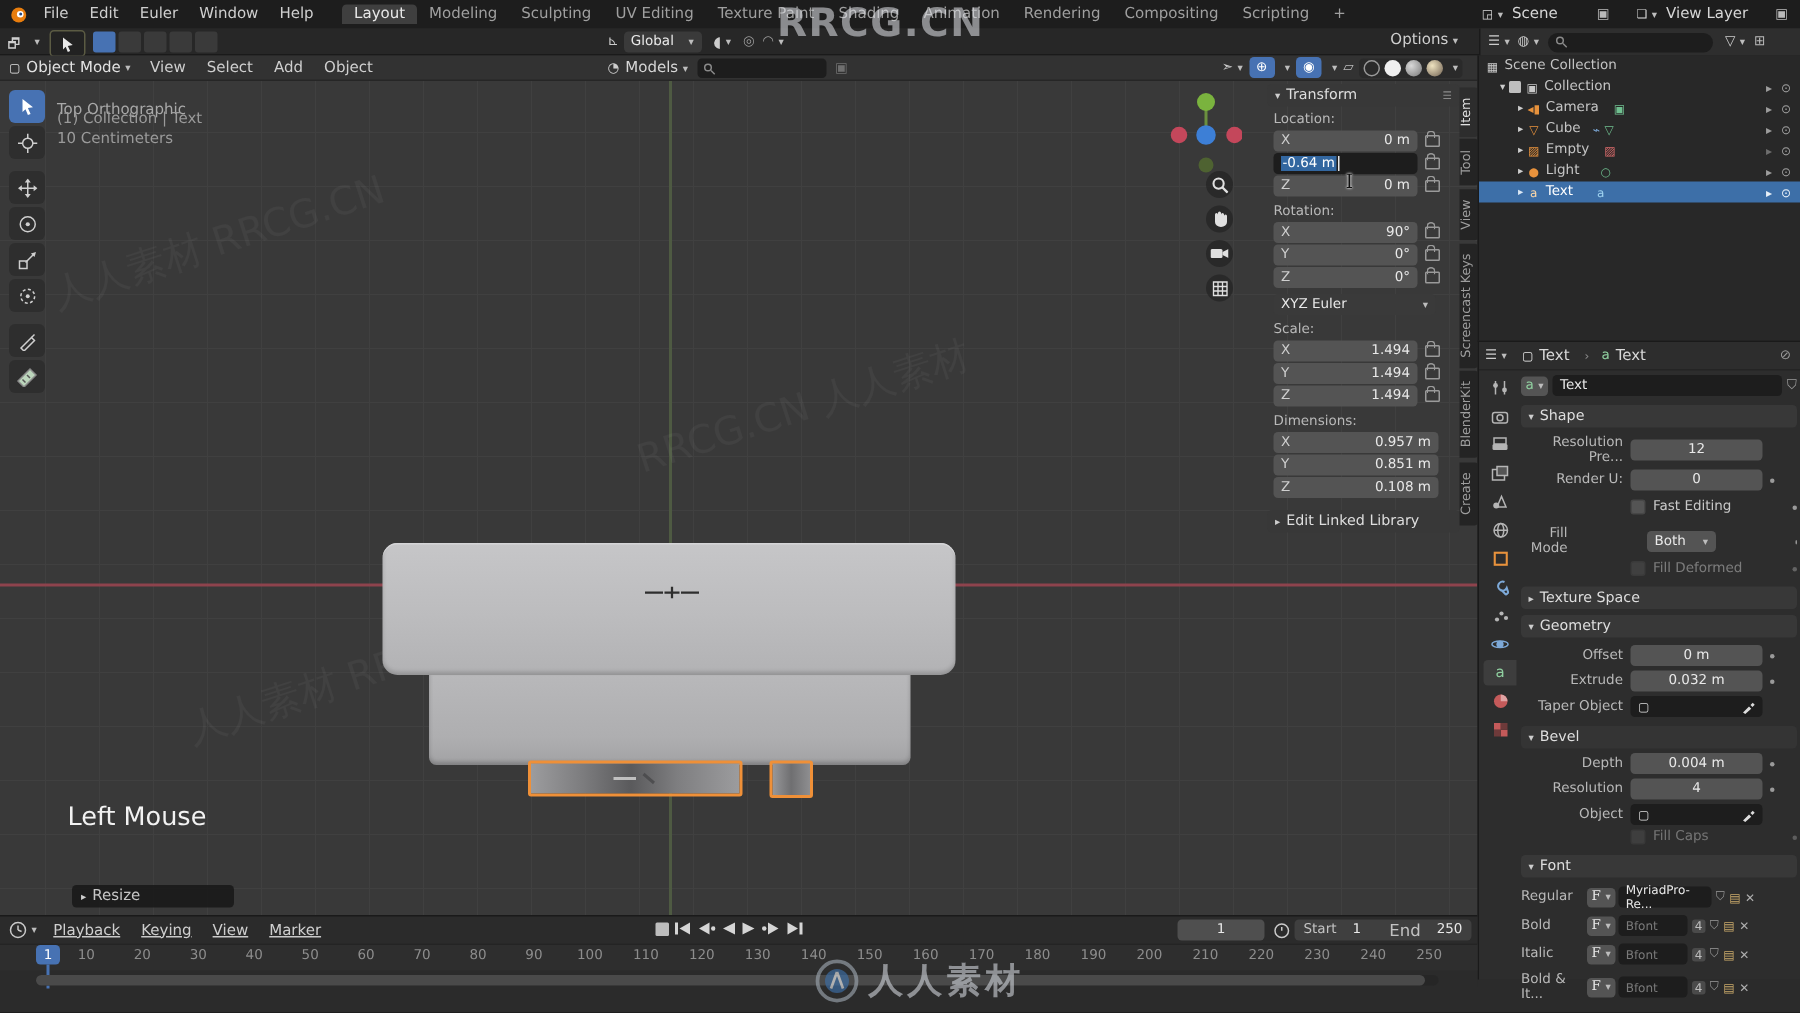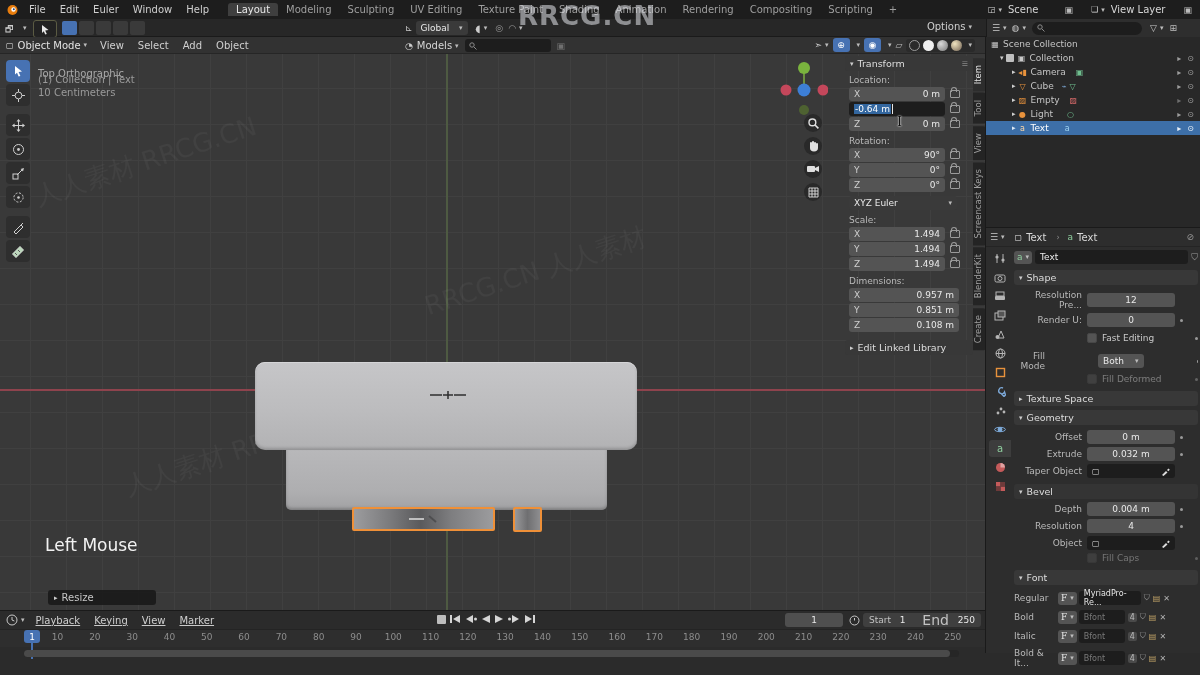--- a/index.html
+++ b/index.html
@@ -832,21 +832,21 @@
       <span class="field" style="position:absolute;left:785px;top:2px;width:58px;background:#4f4f4f;justify-content:center;">
           <span>1</span>
         </span>
       <svg width="11" height="11" style="position:absolute;left:849px;top:4px;">
           <circle cx="5.5" cy="5.5" r="4.5" fill="none" stroke="#c9c9c9"></circle>
           <line x1="5.5" y1="5.5" x2="5.5" y2="3" stroke="#c9c9c9"></line>
         </svg>
       <div class="flex" style="position:absolute;left:863px;top:2px;width:118px;height:14px;background:#3f3f3f;border-radius:3px;justify-content:space-between;padding:0 6px;box-sizing:border-box;">
         <span style="color:#c2c2c2;font-size:9px;">Start</span>
         <span style="color:#e9e9e9;font-size:9px;">1</span>
-        <span style="color:#c2c2c2;font-size:14px;margin-left:8px;">End</span>
+        <span style="color:#c2c2c2;font-size:11px;margin-left:8px;">End</span>
         <span style="color:#e9e9e9;font-size:9px;">250</span>
       </div>
     </div>
     <div class="abs" id="ruler" style="left:0;top:18px;width:985px;height:17px;background:#2e2e2e;border-top:1px solid #242424;">
         <span style="position: absolute; top: 2px; font-size: 9px; color: rgb(141, 141, 141); transform: translateX(-50%); left: 57.57px;">10</span>
         <span style="position: absolute; top: 2px; font-size: 9px; color: rgb(141, 141, 141); transform: translateX(-50%); left: 94.87px;">20</span>
         <span style="position: absolute; top: 2px; font-size: 9px; color: rgb(141, 141, 141); transform: translateX(-50%); left: 132.17px;">30</span>
         <span style="position: absolute; top: 2px; font-size: 9px; color: rgb(141, 141, 141); transform: translateX(-50%); left: 169.47px;">40</span>
         <span style="position: absolute; top: 2px; font-size: 9px; color: rgb(141, 141, 141); transform: translateX(-50%); left: 206.77px;">50</span>
         <span style="position: absolute; top: 2px; font-size: 9px; color: rgb(141, 141, 141); transform: translateX(-50%); left: 244.07px;">60</span>
@@ -874,14 +874,22 @@
       <span>1</span>
       </div>
     <div class="abs" style="left:31px;top:32px;width:2px;height:16px;background:#4772b3;"></div>
     <div class="abs" style="left:24px;top:39px;width:935px;height:7px;background:#262626;border-radius:4px;">
       <div style="width:99%;height:7px;background:#4a4a4a;border-radius:4px;"></div>
     </div>
   </div>
 
 
   <div class="abs" style="left:518px;top:1px;font-size:26px;font-weight:bold;color:rgba(228,230,235,0.55);letter-spacing:1px;">RRCG.CN</div>
+  <div class="abs flex" style="left:543px;top:638px;opacity:.65;">
+    <svg width="30" height="30">
+        <circle cx="15" cy="15" r="13" fill="none" stroke="#9aa3ad" stroke-width="2.5"></circle>
+        <circle cx="15" cy="15" r="8" fill="#3d6fa8"></circle>
+        <path d="M15 9 L11 20 M15 9 L19 20" stroke="#e8e8e8" stroke-width="1.8" fill="none"></path>
+      </svg>
+    <span style="margin-left:6px;font-size:23px;font-weight:bold;color:#c3c7cd;letter-spacing:3px;">人人素材</span>
+  </div>
 
 </div>
 
 </body></html>

